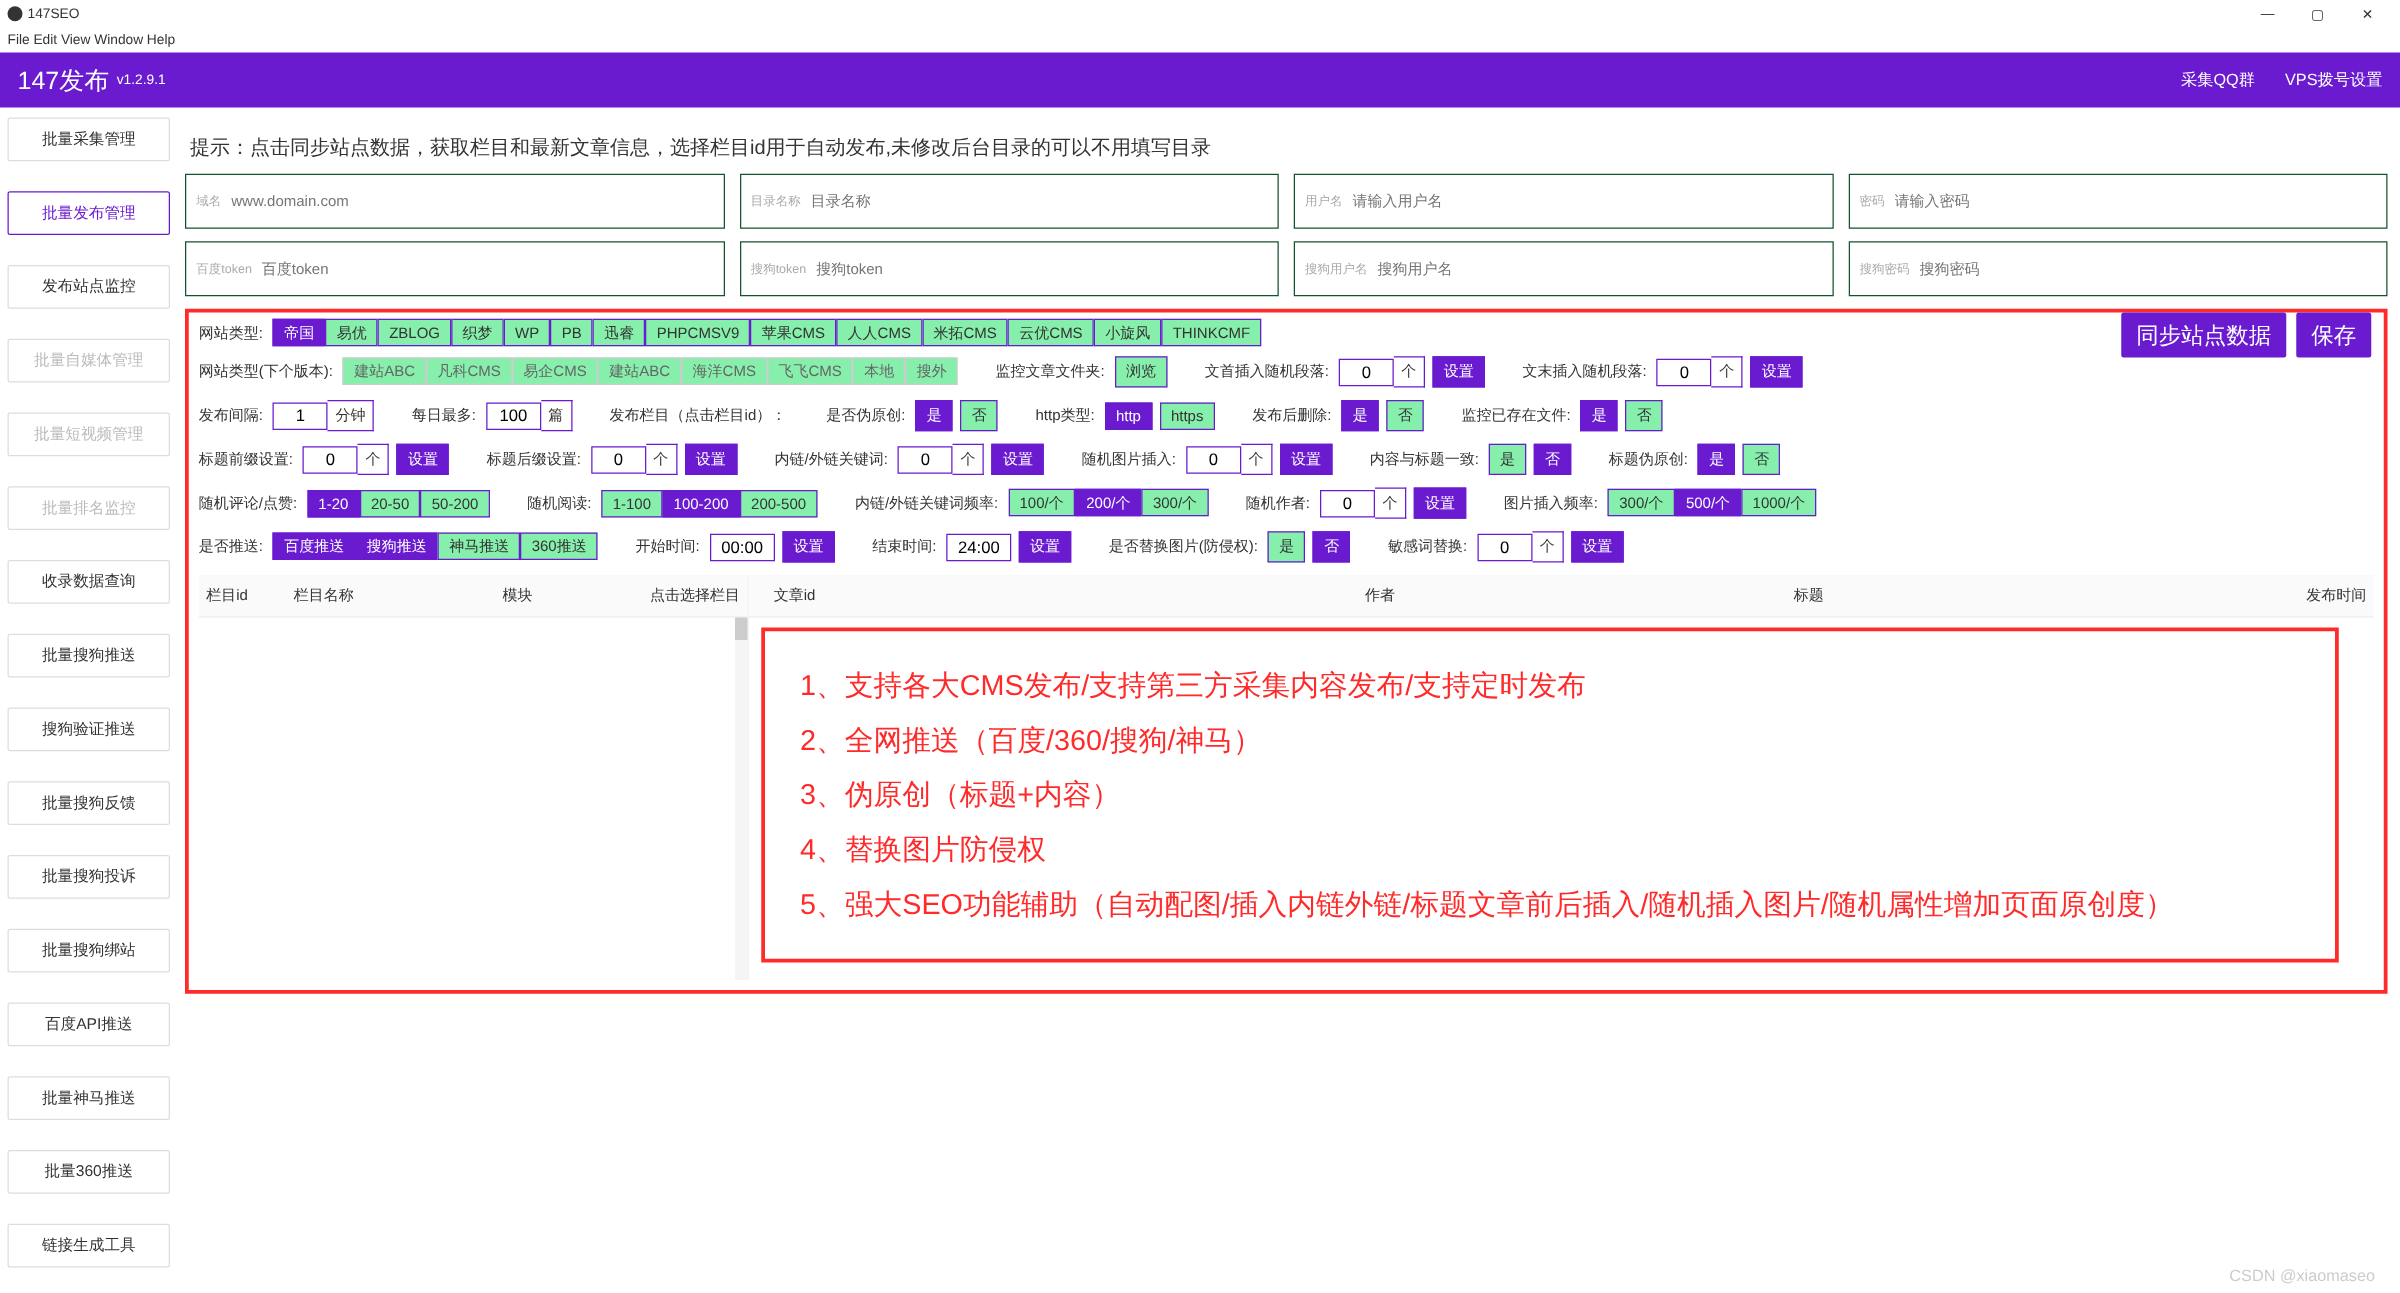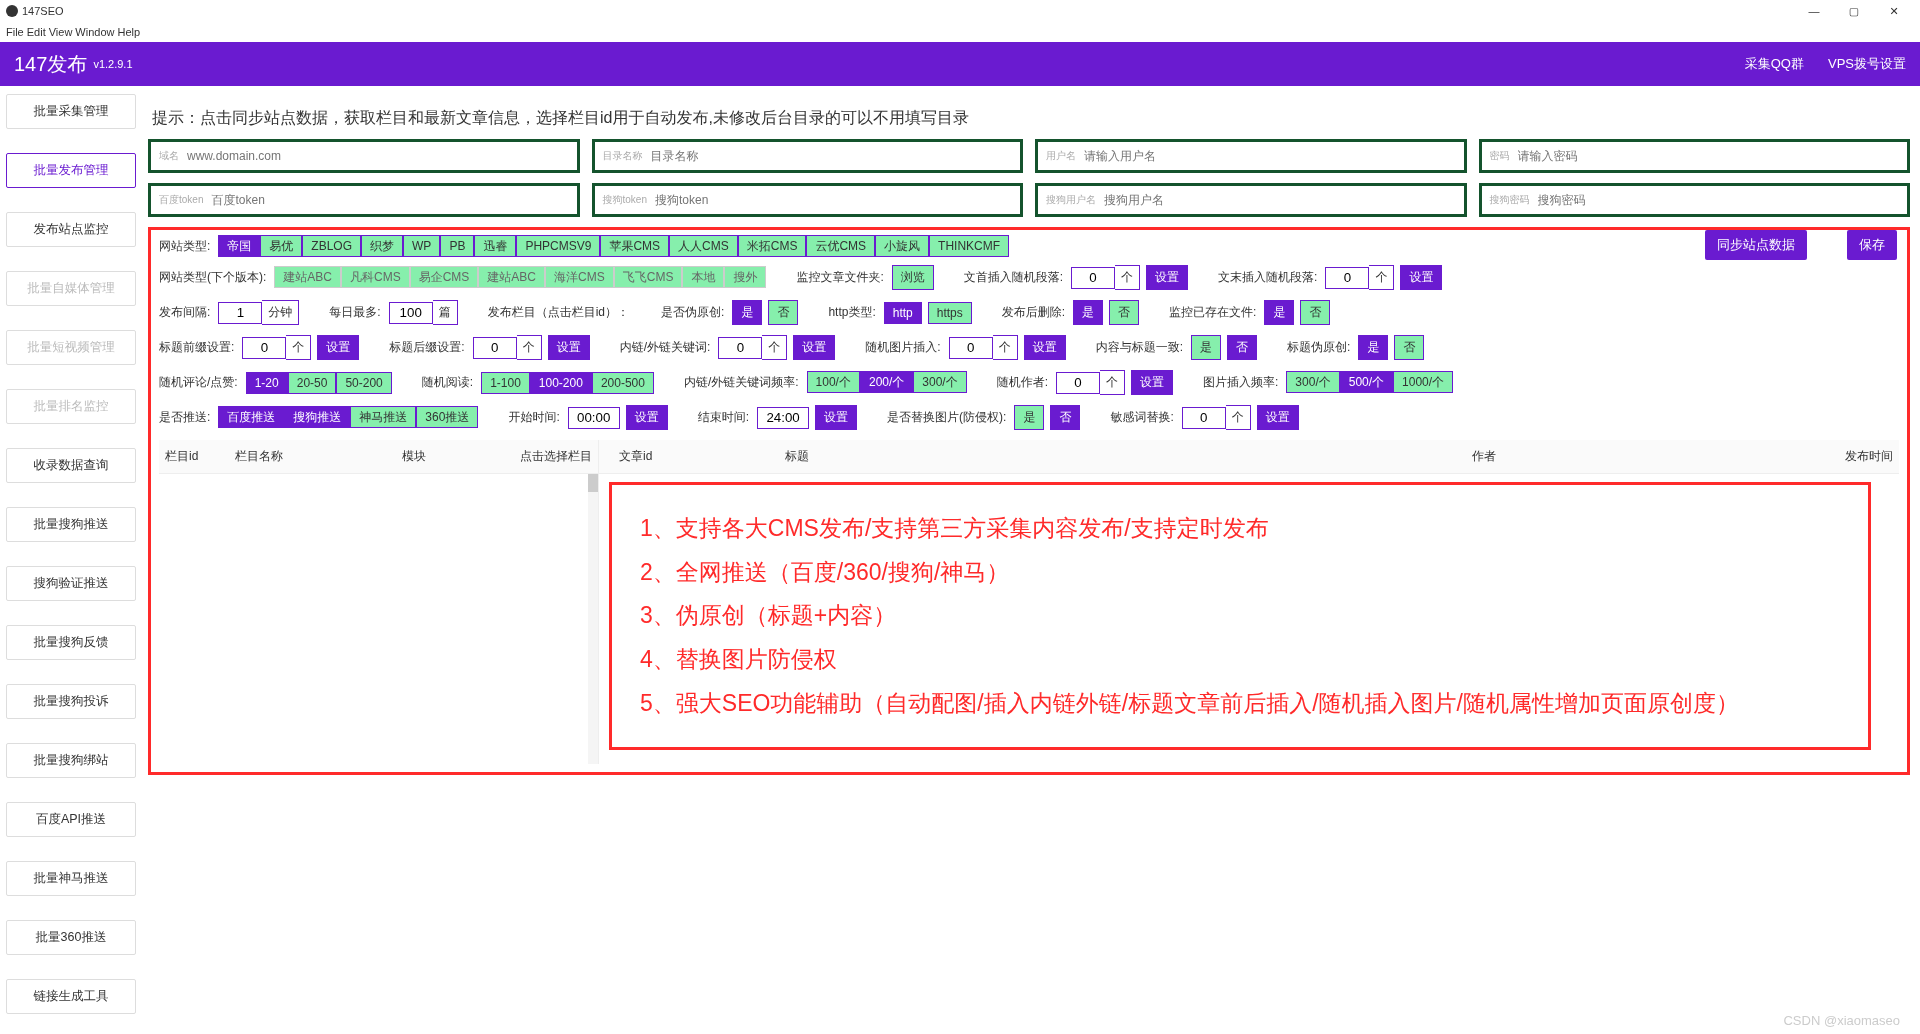--- a/index.html
+++ b/index.html
@@ -15,35 +15,35 @@
 .purplebar .spacer { flex: 1; }
 .purplebar .rlink { font-size: 13px; margin-left: 24px; cursor: pointer; }
 .layout { display: flex; height: calc(1034px - 86px); }
 .sidebar { width: 142px; padding: 8px 6px; display: flex; flex-direction: column; gap: 24px; }
 .sidebtn { border: 1px solid #ddd; background: #fff; padding: 8px 4px; text-align: center; font-size: 12.5px; cursor: pointer; border-radius: 2px; }
 .sidebtn.active { color: #6a1bd0; border-color: #6a1bd0; }
 .sidebtn.disabled { color: #bbb; }
 .main { flex: 1; padding: 4px 10px 6px 6px; position: relative; }
 .hint { font-size: 16px; padding: 6px 4px 10px 4px; margin-top: 12px; }
 .inrow { display: flex; gap: 12px; margin-bottom: 10px; }
-.inbox { flex: 1; border: 3px solid #14532d; height: 34px; display: flex; align-items: center; padding: 0 8px; }
+.inbox { flex: 1; border: 1px solid #14532d; height: 44px; display: flex; align-items: center; padding: 0 8px; }
 .inbox .lbl { color: #aaa; font-size: 10px; margin-right: 8px; white-space: nowrap; }
 .inbox input { border: none; outline: none; flex: 1; font-size: 12px; }
 .redpanel { border: 3px solid #ff2a2a; padding: 8px 8px; }
 .cfgrow { display: flex; align-items: center; flex-wrap: wrap; gap: 6px; margin-bottom: 10px; font-size: 12px; }
 .cfgrow .lab { margin-right: 2px; }
 .tag { border: 1px solid #6a1bd0; padding: 3px 8px; cursor: pointer; background: #86efac; color: #333; }
 .tag.sel { background: #6a1bd0; color: #fff; }
 .tag.grey { border-color: #ccc; color: #666; }
 .numin { border: 1px solid #6a1bd0; width: 44px; height: 22px; text-align: center; padding: 0 2px; }
 .unit { border: 1px solid #6a1bd0; border-left: none; padding: 3px 6px; margin-left: -6px; }
 .pillbtn { background: #6a1bd0; color: #fff; padding: 3px 8px; cursor: pointer; border: 1px solid #6a1bd0; }
 .gap { width: 18px; }
 .topbtns { position: absolute; right: 10px; top: 0; display: flex; gap: 8px; }
-.bigbtn { background: #6a1bd0; color: #fff; padding: 6px 12px; font-size: 13px; cursor: pointer; border-radius: 2px; margin-left: 32px; }
+.bigbtn { background: #6a1bd0; color: #fff; padding: 6px 12px; font-size: 18px; cursor: pointer; border-radius: 2px; }
 .grid { display: flex; margin-top: 6px; }
 .gridL { width: 440px; border-right: 1px solid #eee; }
 .gridR { flex: 1; position: relative; }
 .ghdr { display: flex; background: #fafafa; border-bottom: 1px solid #eee; font-size: 12px; }
 .ghdr > div { padding: 8px 6px; }
 .gbodyL { height: 290px; position: relative; }
 .scrollmark { position: absolute; right: 0; top: 0; width: 10px; height: 100%; background: #f5f5f5; }
 .scrollmark::before { content: ''; position: absolute; top: 0; left: 0; right: 0; height: 18px; background: #ccc; }
 .overlay { position: absolute; border: 3px solid #ff2a2a; background: #fff; padding: 22px 28px; left: 10px; top: 42px; right: 28px; }
 .overlay p { color: #ff2a2a; font-size: 23px; line-height: 1.9; }
@@ -276,22 +276,22 @@
             <div style="width:110px;text-align:center">模块</div>
             <div style="flex:1;text-align:right">点击选择栏目</div>
           </div>
           <div class="gbodyL">
               <div class="scrollmark"></div>
             </div>
         </div>
         <div class="gridR">
           <div class="ghdr">
             <div style="width:180px;padding-left:20px">文章id</div>
+            <div style="flex:1;text-align:center">作者</div>
             <div style="width:380px">标题</div>
-            <div style="flex:1;text-align:center">作者</div>
             <div style="width:90px;text-align:right">发布时间</div>
           </div>
           <div class="overlay" id="overlay">
               <p>1、支持各大CMS发布/支持第三方采集内容发布/支持定时发布</p>
               <p>2、全网推送（百度/360/搜狗/神马）</p>
               <p>3、伪原创（标题+内容）</p>
               <p>4、替换图片防侵权</p>
               <p>5、强大SEO功能辅助（自动配图/插入内链外链/标题文章前后插入/随机插入图片/随机属性增加页面原创度）</p>
             </div>
         </div>

